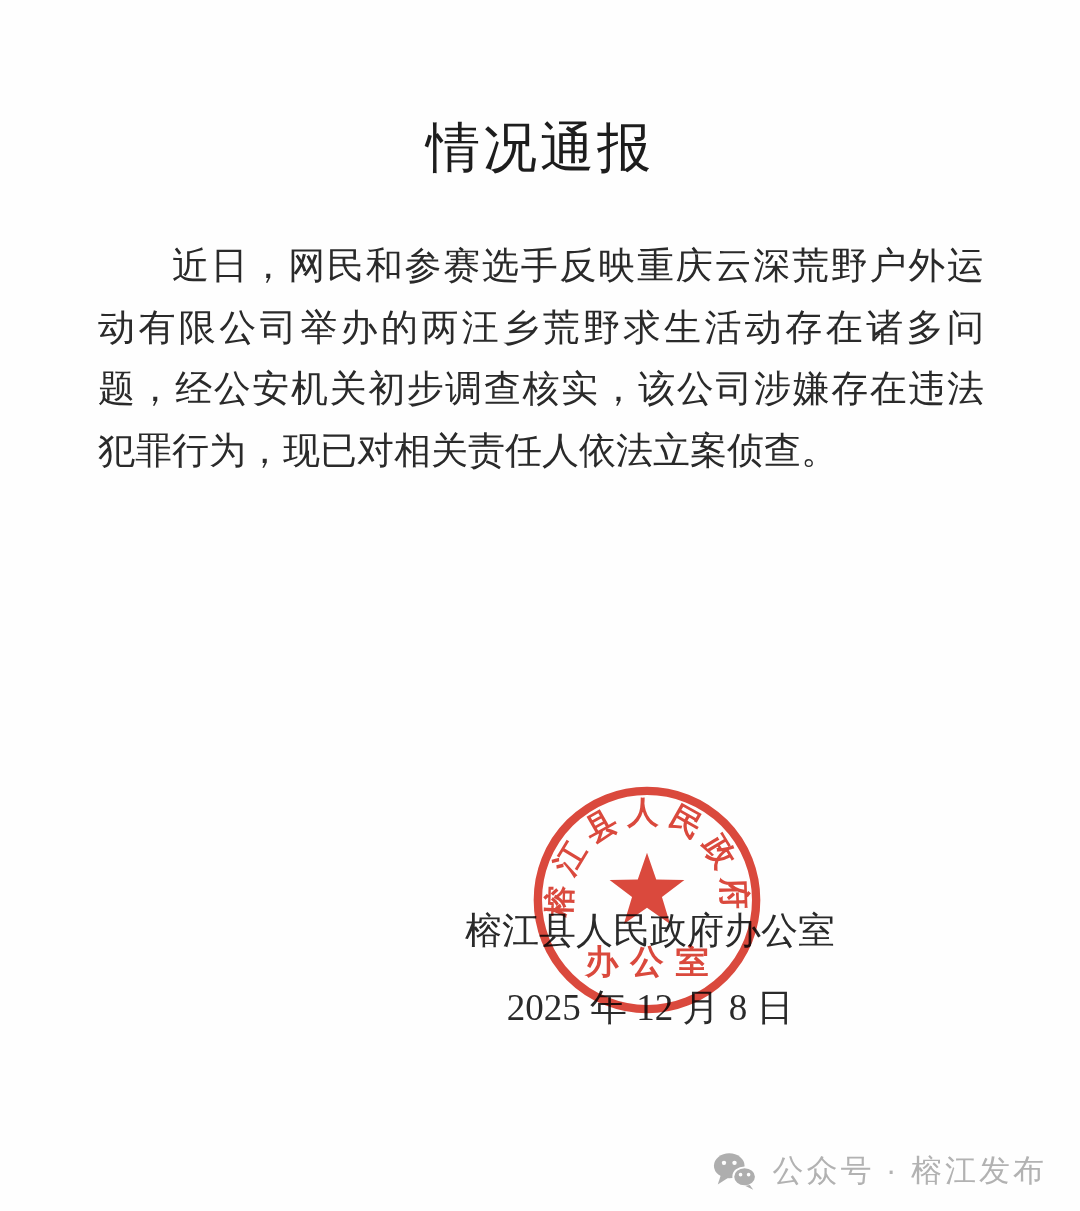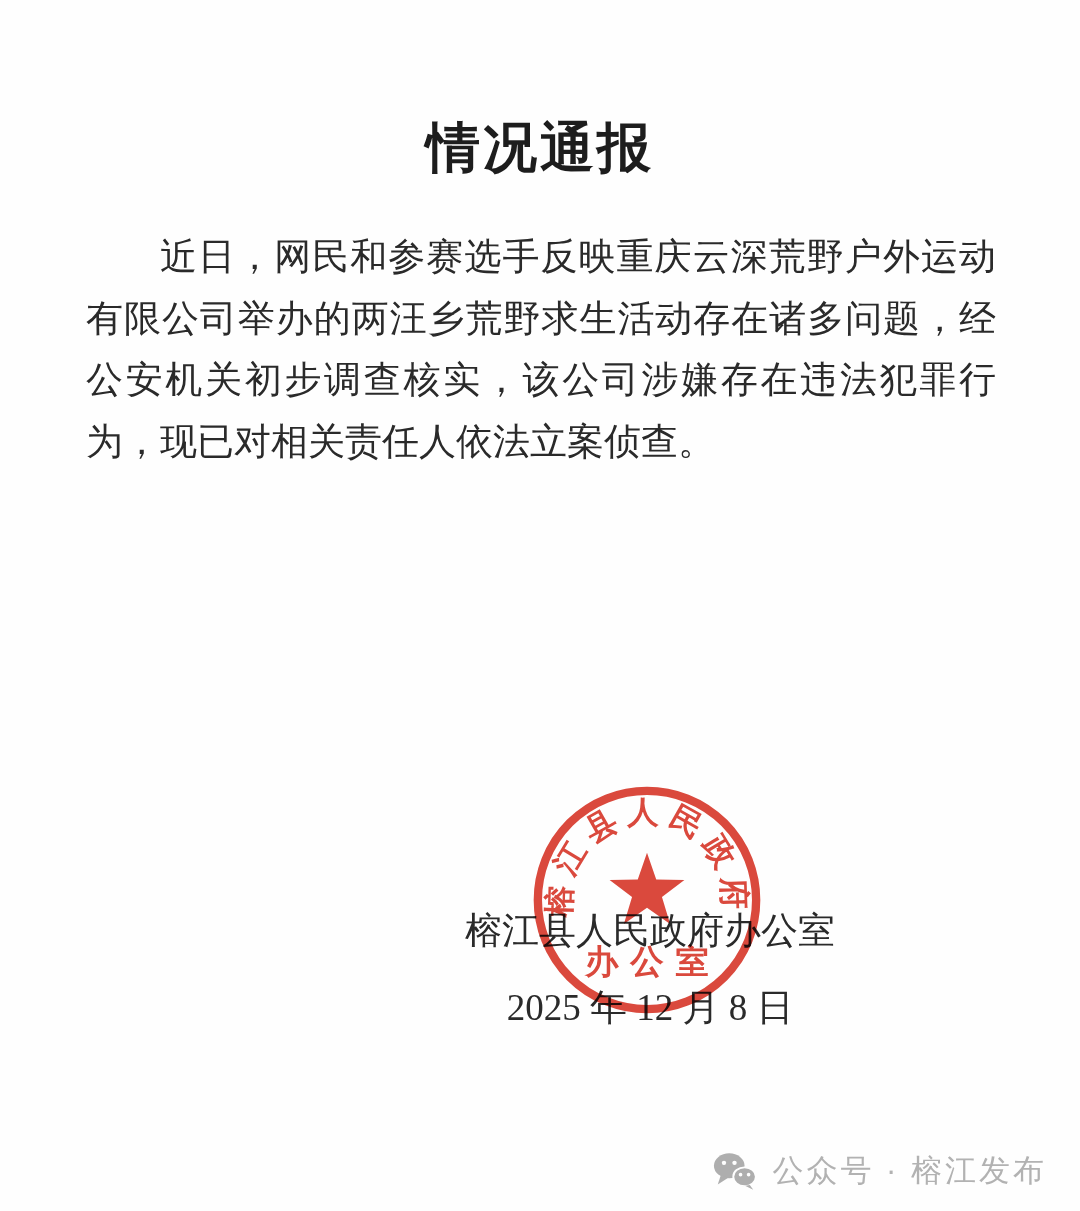--- a/index.html
+++ b/index.html
@@ -12,35 +12,35 @@
     color: #262626;
     overflow: hidden;
   }
   .title {
     position: absolute;
     top: 76px;
     left: 0;
     width: 100%;
     text-align: center;
     font-size: 54px;
-    font-weight: 700;
+    font-weight: 400;
     letter-spacing: 3px;
     color: #1d1d1d;
   }
   .body-text {
     position: absolute;
     top: 222px;
     left: 82px;
     width: 918px;
     font-size: 37px;
     line-height: 61.5px;
     text-align: justify;
     color: #2a2a2a;
   }
-  .body-text p { margin: 4px; text-indent: 2em; }
+  .body-text p { margin: 16px; text-indent: 2em; font-family: Liberation Mono, monospace; }
   .signature-block {
     position: absolute;
     top: 906px;
     left: 420px;
     width: 460px;
     text-align: center;
     font-size: 37px;
     color: #2a2a2a;
   }
   .signature-org { margin-bottom: 27px; font-family: Liberation Mono, monospace; }

